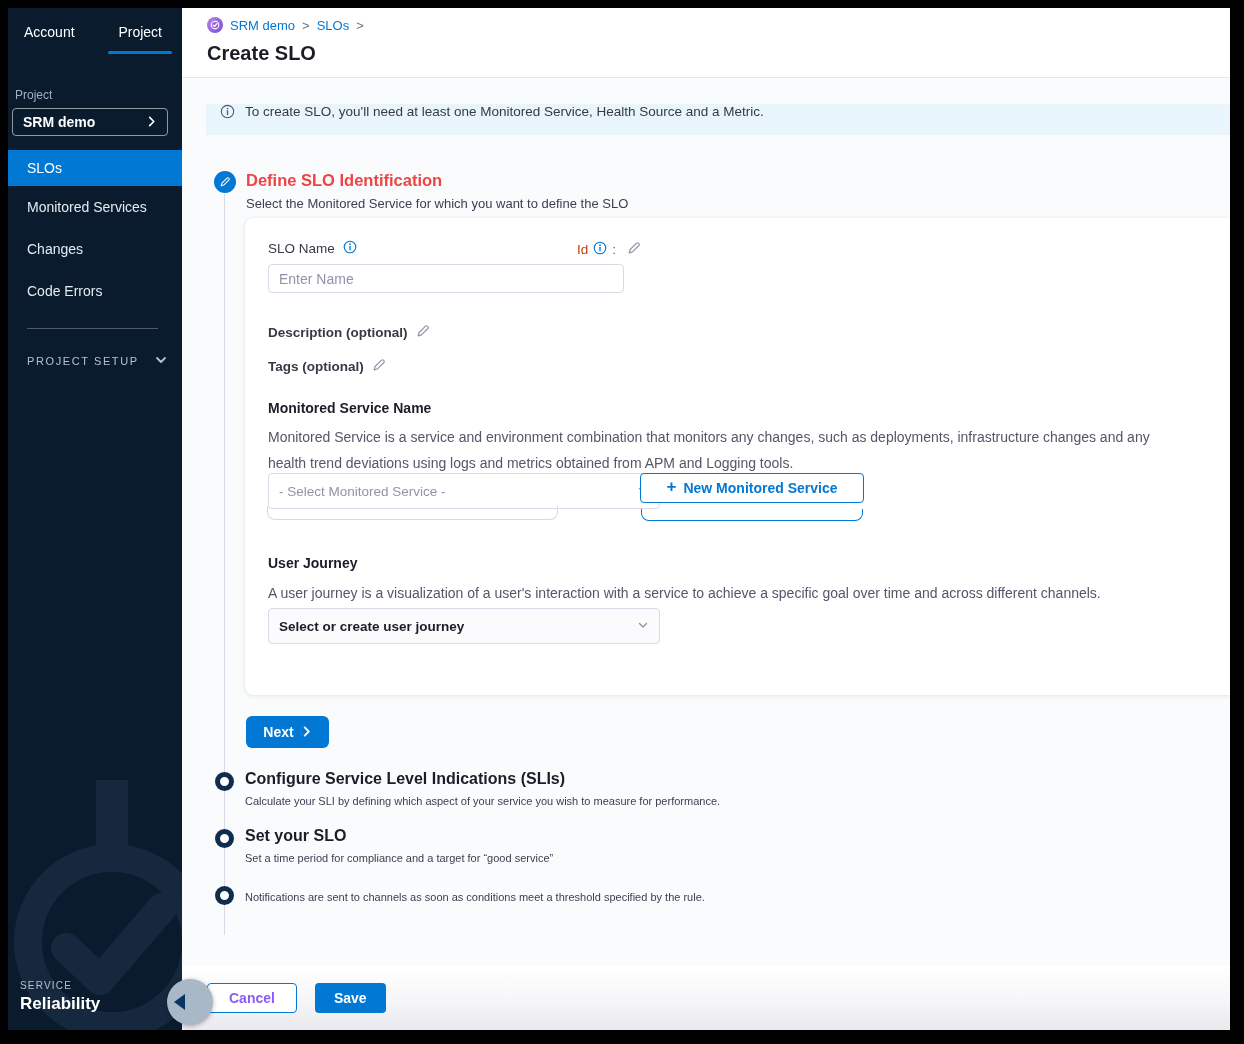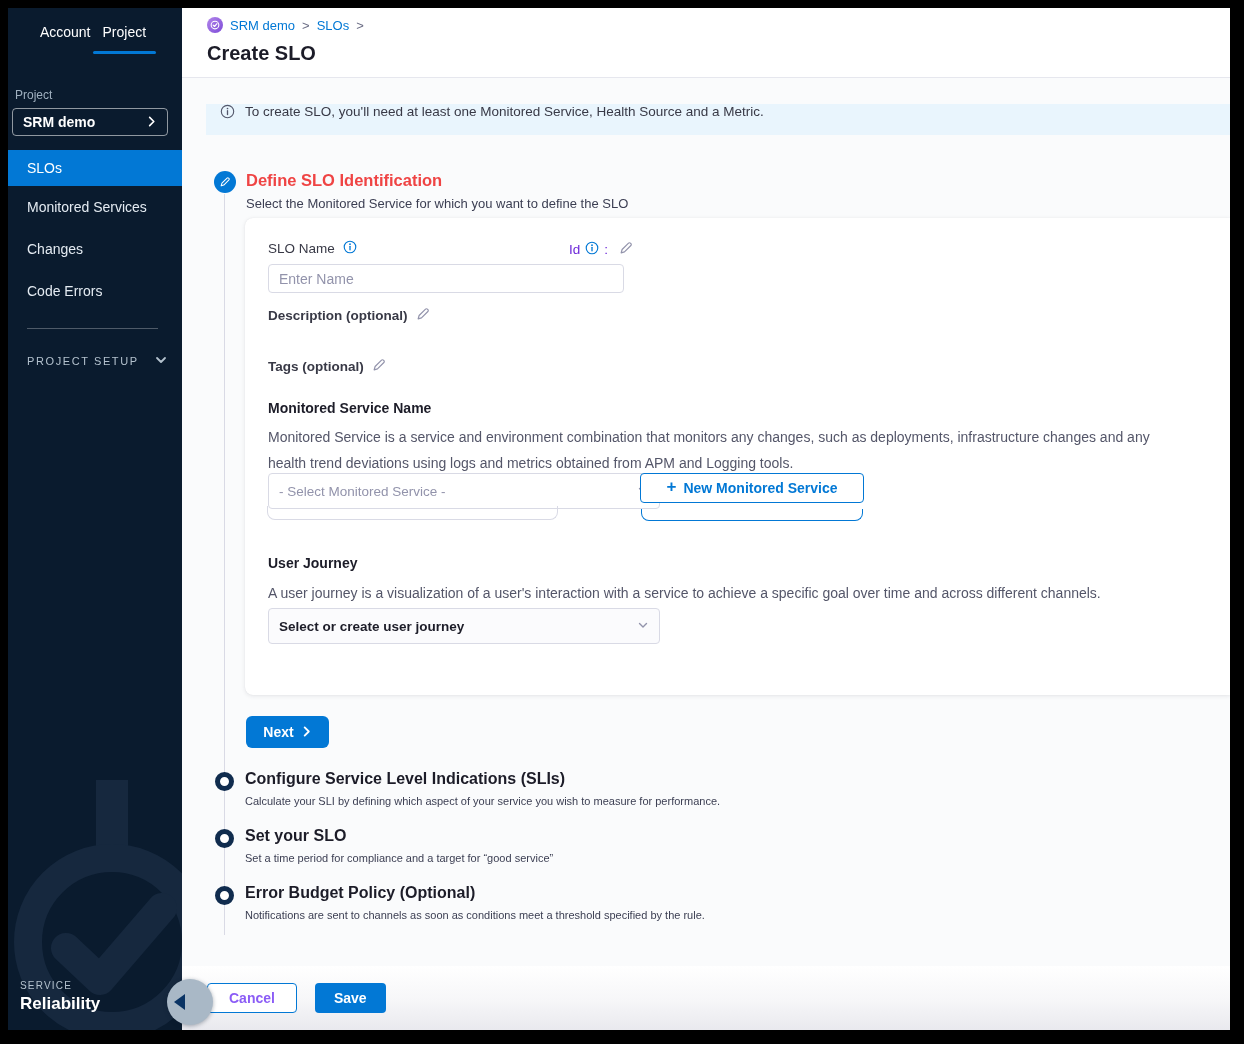--- a/index.html
+++ b/index.html
@@ -13,21 +13,21 @@
   .app {
     position:absolute; left:8px; top:8px; width:1222px; height:1022px;
     background:#fff; display:flex; overflow:hidden;
   }
 
   
   .sidebar {
     width:174px; flex-shrink:0; background:#0a1b2e;
     position:relative; overflow:hidden; color:#fff;
   }
-  .side-tabs { display:flex; justify-content:center; padding:16px 14px 0 10px; }
+  .side-tabs { display:flex; justify-content:space-between; padding:16px 14px 0 10px; }
   .side-tab { font-size:14px; color:#fff; padding:0 6px 12px 6px; position:relative; cursor:pointer; }
   .side-tab.active::after {
     content:""; position:absolute; left:-4px; right:-4px; bottom:-2px; height:3px;
     background:#0278d5; border-radius:2px;
   }
   .proj-label { margin:36px 0 6px 7px; font-size:12px; color:#9fb0bf; }
   .proj-select {
     margin-left:4px; width:156px; height:28px; border:1px solid rgba(255,255,255,0.55);
     border-radius:4px; display:flex; align-items:center; justify-content:space-between;
     padding:0 10px; cursor:pointer;
@@ -91,28 +91,28 @@
   .step-sub { font-size:13px; color:#3b3e52; margin-top:6px; }
 
   .card {
     position:absolute; left:63px; right:0; top:140px; height:477px;
     background:#fff; border-radius:8px 0 0 8px;
     box-shadow:0 1px 4px rgba(40,41,61,0.10), 0 0 1px rgba(40,41,61,0.10);
   }
   .fld-label { font-size:13.5px; color:#383946; display:flex; align-items:center; gap:8px; }
   .lbl-semibold { font-weight:bold; }
   .row-name { position:absolute; left:23px; top:22px; }
-  .row-id { position:absolute; left:324px; top:22px; display:flex; align-items:center; gap:5px; font-size:13.5px; color:#6d28d9; }
+  .row-id { position:absolute; left:332px; top:22px; display:flex; align-items:center; gap:5px; font-size:13.5px; color:#c2410c; }
   .name-input {
     position:absolute; left:23px; top:46px; width:356px; height:29px;
     border:1px solid #d9dae5; border-radius:4px; padding:0 10px; font-size:14px;
     font-family:"Liberation Sans",sans-serif; color:#1c1c28; outline:none; background:#fff;
   }
   .name-input::placeholder { color:#9293ab; }
-  .row-desc { position:absolute; left:23px; top:88px; }
+  .row-desc { position:absolute; left:23px; top:105px; }
   .row-tags { position:absolute; left:23px; top:139px; }
   .sec-label { position:absolute; left:23px; font-size:14px; font-weight:bold; color:#1c1c28; }
   .ms-label { top:182px; }
   .para { position:absolute; left:23px; font-size:14px; line-height:26px; color:#545669; }
   .ms-para { top:206px; width:915px; }
   .select-box {
     position:absolute; left:23px; width:392px; height:30px;
     border:1px solid #d9dae5; border-radius:4px; background:#fff;
     display:flex; align-items:center; justify-content:space-between;
     padding:17px 10px; cursor:pointer; font-size:13.5px;
@@ -378,21 +378,20 @@
         <span class="step-radio"></span>
         <span>
           <div class="w-title">Set your SLO</div>
           <div class="w-sub">Set a time period for compliance and a target for “good service”</div>
         </span>
       </div>
 
       <div class="wizard-step step4">
         <span class="step-radio"></span>
         <span>
-          <div class="w-title">Error Budget Policy (Optional)</div>
           <div class="w-sub">Notifications are sent to channels as soon as conditions meet a threshold specified by the rule.</div>
         </span>
       </div>
 
     </div>
 
     <div class="footer">
       <button class="btn-cancel">Cancel</button>
       <button class="btn-save">Save</button>
     </div>

